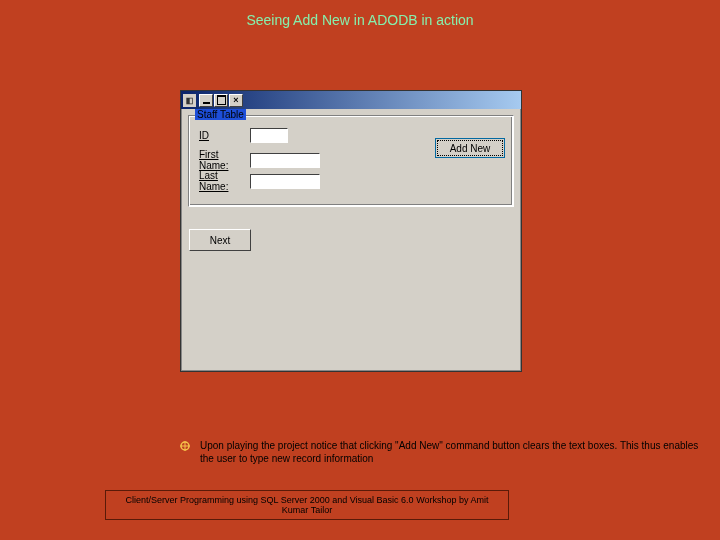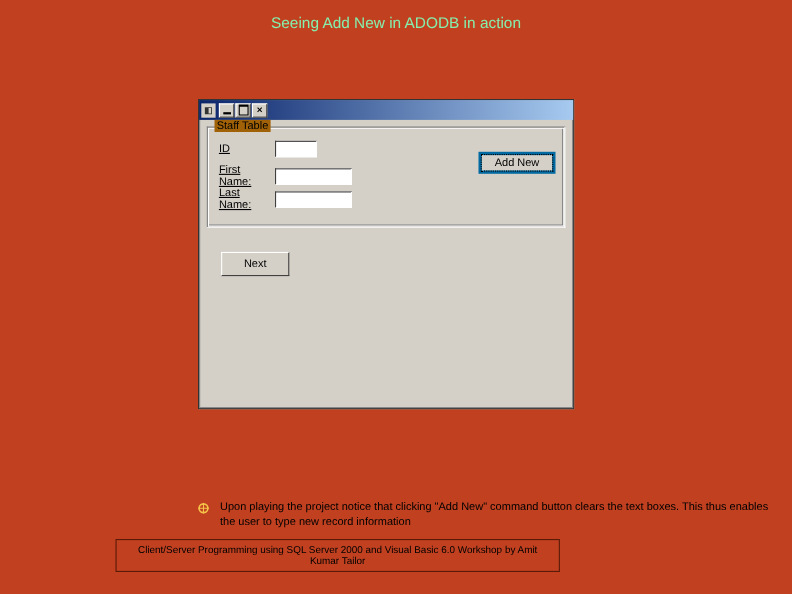--- a/index.html
+++ b/index.html
@@ -80,21 +80,21 @@
     height: 92px;
     border: 1px solid #808080;
     border-right-color: #fff;
     border-bottom-color: #fff;
     box-shadow: inset 0 0 0 1px #fff, inset -1px -1px 0 1px #808080;
   }
   .groupbox-legend {
     position: absolute;
     top: -7px;
     left: 6px;
-    background: #a16207;
+    background: #1d4ed8;
     padding: 0 2px;
     font-size: 10px;
     color: #000;
   }
   .form-row {
     position: absolute;
     display: flex;
     align-items: center;
     font-size: 10px;
     color: #000;
@@ -123,26 +123,26 @@
     color: #000;
     text-align: center;
     display: flex;
     align-items: center;
     justify-content: center;
     cursor: default;
   }
   .vb-button.focus {
     outline: 1px dotted #000;
     outline-offset: -3px;
-    border: 3px solid #0369a1;
+    border: 1px solid #0369a1;
   }
   .bullet-note {
     position: absolute;
     left: 180px;
-    top: 456px;
+    top: 440px;
     width: 520px;
     display: flex;
     align-items: flex-start;
     gap: 10px;
     color: #000;
     font-size: 10px;
     line-height: 1.25;
   }
   .bullet-icon {
     width: 10px;
@@ -191,21 +191,21 @@
       <input class="textbox wide" value="" style="">
     </div>
     <div class="form-row" style="top:33px; left:10px;">
       <span class="lbl">First Name:</span>
       <input class="textbox wide" value="" style="">
     </div>
 
     <div class="vb-button focus" style="right:8px; top:22px; width:70px; height:20px;">Add New</div>
   </div>
 
-  <div class="vb-button" style="left:20px; top:138px; width:62px; height:22px;text-align:center;">Next</div>
+  <div class="vb-button" style="left:8px; top:138px; width:62px; height:22px;text-align:center;">Next</div>
 </div>
 
 <div class="bullet-note">
   <span class="bullet-icon">
     <svg viewBox="0 0 10 10">
         <circle cx="5" cy="5" r="4" fill="none" stroke="#f6c34a" stroke-width="1.5"></circle>
         <line x1="5" y1="0" x2="5" y2="10" stroke="#f6c34a" stroke-width="1"></line>
         <line x1="0" y1="5" x2="10" y2="5" stroke="#f6c34a" stroke-width="1"></line>
       </svg>
   </span>

